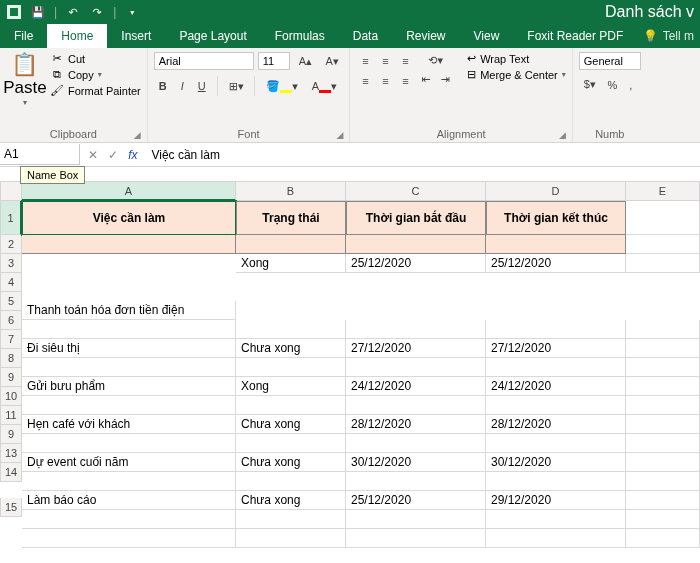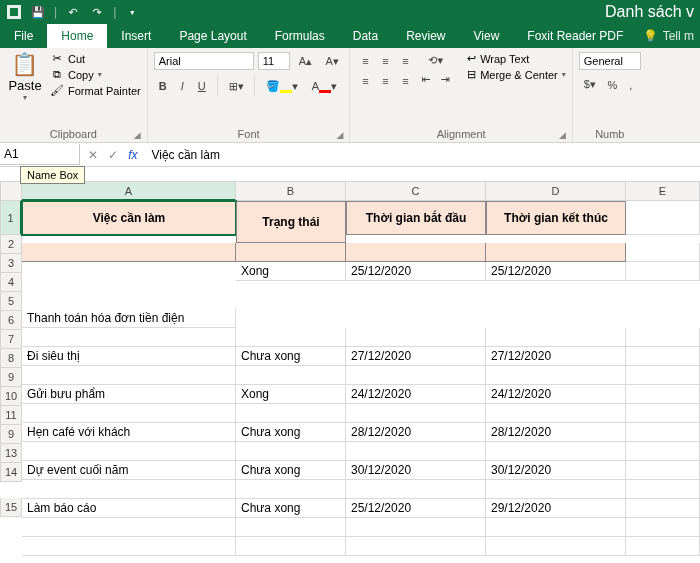--- a/index.html
+++ b/index.html
@@ -21,21 +21,21 @@
 
 
 .ribbon { background: #f3f2f1; border-bottom: 1px solid #d4d4d4; display: flex; height: 95px; }
 .group { border-right: 1px solid #e1e1e1; padding: 4px 6px 2px; display: flex; flex-direction: column; justify-content: space-between; }
 .group-title { text-align: center; font-size: 11px; color: #666; padding-top: 2px; position: relative; }
 .group-title .launcher { position: absolute; right: 0; bottom: 0; font-size: 9px; color: #888; }
 .group-body { display: flex; gap: 6px; align-items: flex-start; }
 
 .paste-big { display: flex; flex-direction: column; align-items: center; width: 38px; cursor: pointer; }
 .paste-big .icon { font-size: 22px; color: #d9a441; }
-.paste-big .lbl { font-size: 13px; }
+.paste-big .lbl { font-size: 17px; }
 .clip-actions { display: flex; flex-direction: column; gap: 3px; font-size: 11px; }
 .clip-actions .row { display: flex; align-items: center; gap: 4px; cursor: pointer; }
 .clip-actions .ico { width: 14px; text-align: center; }
 
 .font-row { display: flex; gap: 4px; align-items: center; margin-bottom: 6px; }
 .font-name { border: 1px solid #c8c8c8; background: #fff; font-size: 11px; padding: 2px 4px; width: 100px; }
 .font-size { border: 1px solid #c8c8c8; background: #fff; font-size: 11px; padding: 2px 4px; width: 32px; }
 .btnlet { border: 1px solid transparent; background: transparent; padding: 1px 4px; font-size: 11px; cursor: pointer; color: #444; }
 .btnlet.bold { font-weight: bold; }
 .btnlet.italic { font-style: italic; }
@@ -255,21 +255,21 @@
           <div class="rh" style="height: 19px;">9</div>
           <div class="rh" style="height: 19px;">10</div>
           <div class="rh" style="height: 19px;">11</div>
           <div class="rh" style="height: 19px;">9</div>
           <div class="rh" style="height: 19px;">13</div>
           <div class="rh" style="height: 19px;">14</div>
           <div class="rh" style="height: 19px; margin-top: 16px;">15</div>
         </div>
       <div class="cellgrid" id="cellgrid" style="grid-template-columns: 214px 110px 140px 140px 74px;">
           <div class="cell header selected" style="height: 34px;">Việc cần làm</div>
-          <div class="cell header" style="height: 42px;">Trạng thái</div>
+          <div class="cell header" style="height: 34px;">Trạng thái</div>
           <div class="cell header" style="height: 34px;">Thời gian bắt đầu</div>
           <div class="cell header" style="height: 34px;">Thời gian kết thúc</div>
           <div class="cell" style="height: 34px;"></div>
           <div class="cell r2" style="height: 19px;"></div>
           <div class="cell r2" style="height: 19px;"></div>
           <div class="cell r2" style="height: 19px;"></div>
           <div class="cell r2" style="height: 19px;"></div>
           <div class="cell" style="height: 19px;"></div>
           <div class="cell" style="height: 19px; margin-top: 47px;">Thanh toán hóa đơn tiền điện</div>
           <div class="cell" style="height: 19px;">Xong</div>

